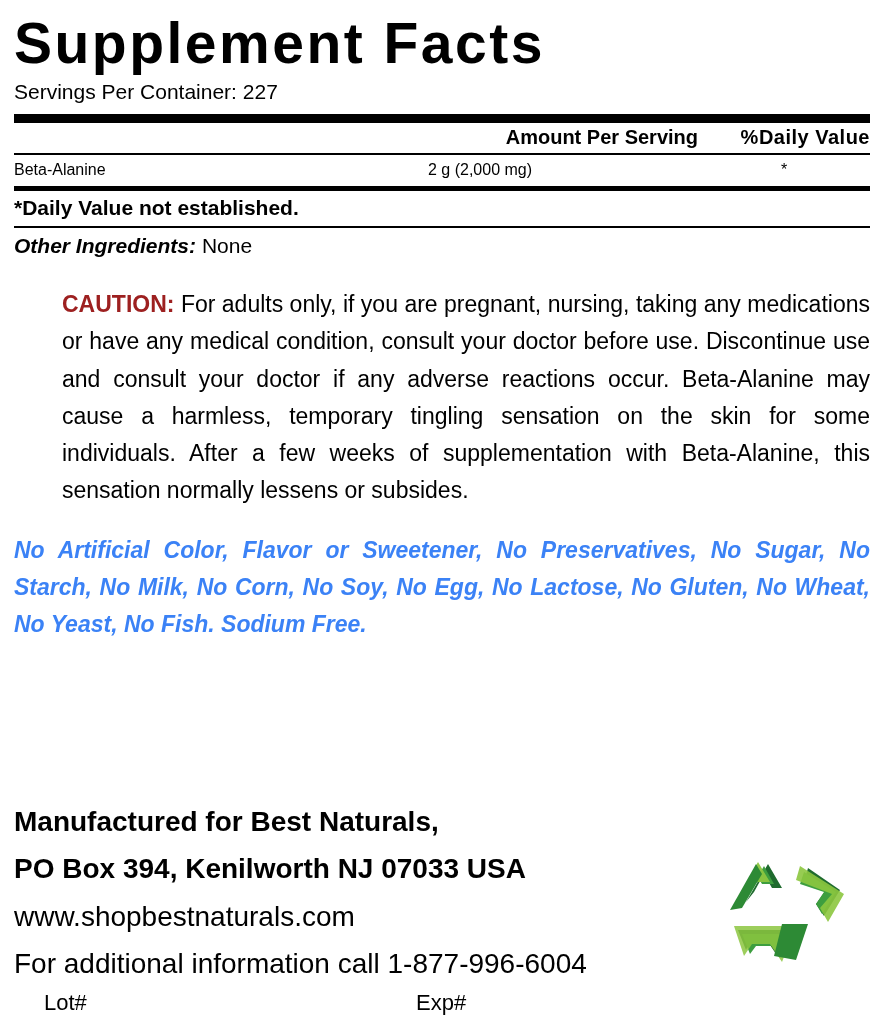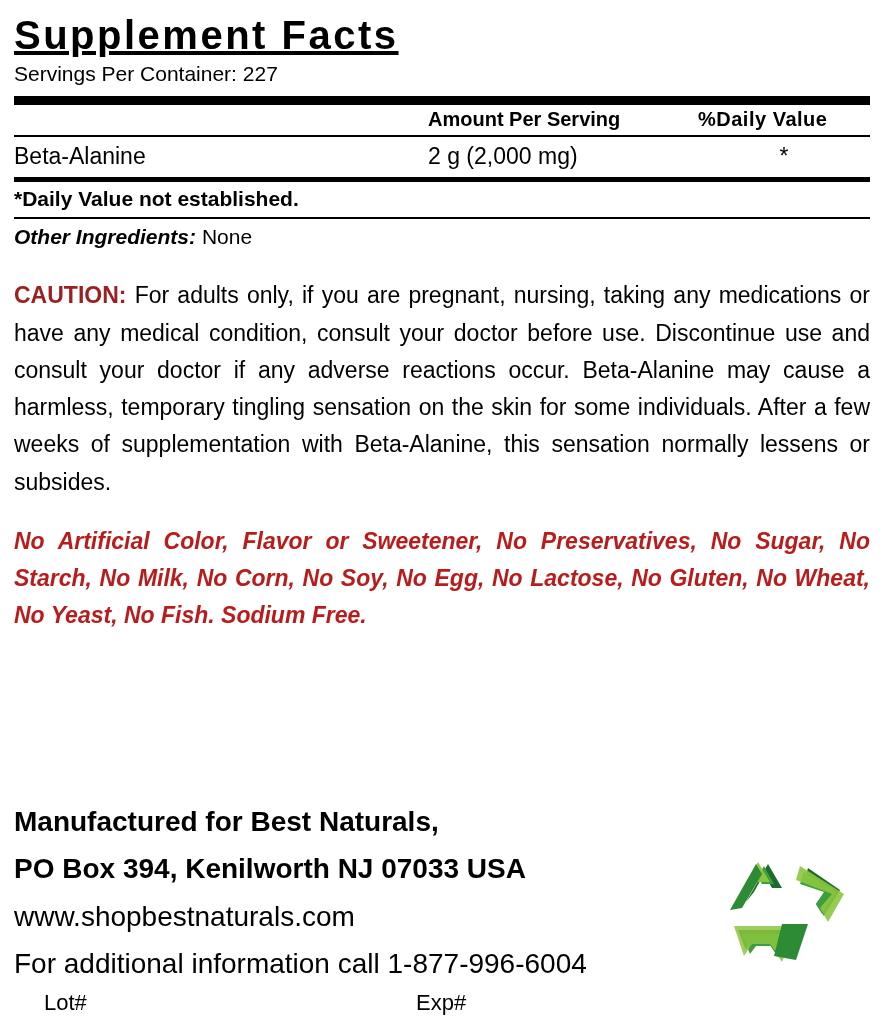--- a/index.html
+++ b/index.html
@@ -20,27 +20,26 @@
     height: 1024px;
     box-sizing: border-box;
     padding: 0;
   }
   .inner {
     padding: 10px 14px 0 14px;
   }
 
   
   .sf-title {
-    font-size: 40px;
+    font-size: 57px;
     font-weight: bold;
     letter-spacing: 2.5px;
     line-height: 1.05;
     margin: 4px 0 4px 0;
     white-space: nowrap;
-    text-decoration: underline;
   }
 
   
   .serving-line {
     font-size: 21px;
     line-height: 1.35;
   }
 
   
   .rule-thick {
@@ -58,31 +57,31 @@
   .facts-head {
     display: flex;
     justify-content: flex-end;
     align-items: baseline;
     font-size: 20px;
     font-weight: bold;
     padding: 3px 0 4px 0;
   }
   .facts-head .col-amount {
     width: 270px;
-    text-align: left;
+    text-align: right;
   }
   .facts-head .col-dv {
     width: 172px;
-    text-align: left;
+    text-align: right;
     letter-spacing: 0.5px;
   }
   .facts-row {
     display: flex;
     align-items: baseline;
-    font-size: 23px;
+    font-size: 16px;
     padding: 6px 0 7px 0;
   }
   .facts-row .col-name {
     flex: 1;
   }
   .facts-row .col-amount {
     width: 270px;
     text-align: left;
   }
   .facts-row .col-dv {
@@ -105,34 +104,35 @@
     font-style: italic;
   }
 
   
   .caution {
     margin-top: 28px;
     font-size: 23px;
     line-height: 1.62;
     text-align: justify;
     text-justify: inter-word;
+    margin-left: 48px;
   }
   .caution .caution-label {
     color: #9d2020;
     font-weight: bold;
   }
 
   
   .claims {
     margin-top: 22px;
     font-size: 23px;
     line-height: 1.62;
     font-weight: bold;
     font-style: italic;
-    color: #b91c1c;
+    color: #3b82f6;
     text-align: justify;
     text-justify: inter-word;
   }
 
   
   .footer {
     position: absolute;
     left: 0;
     right: 0;
     bottom: 8px;

